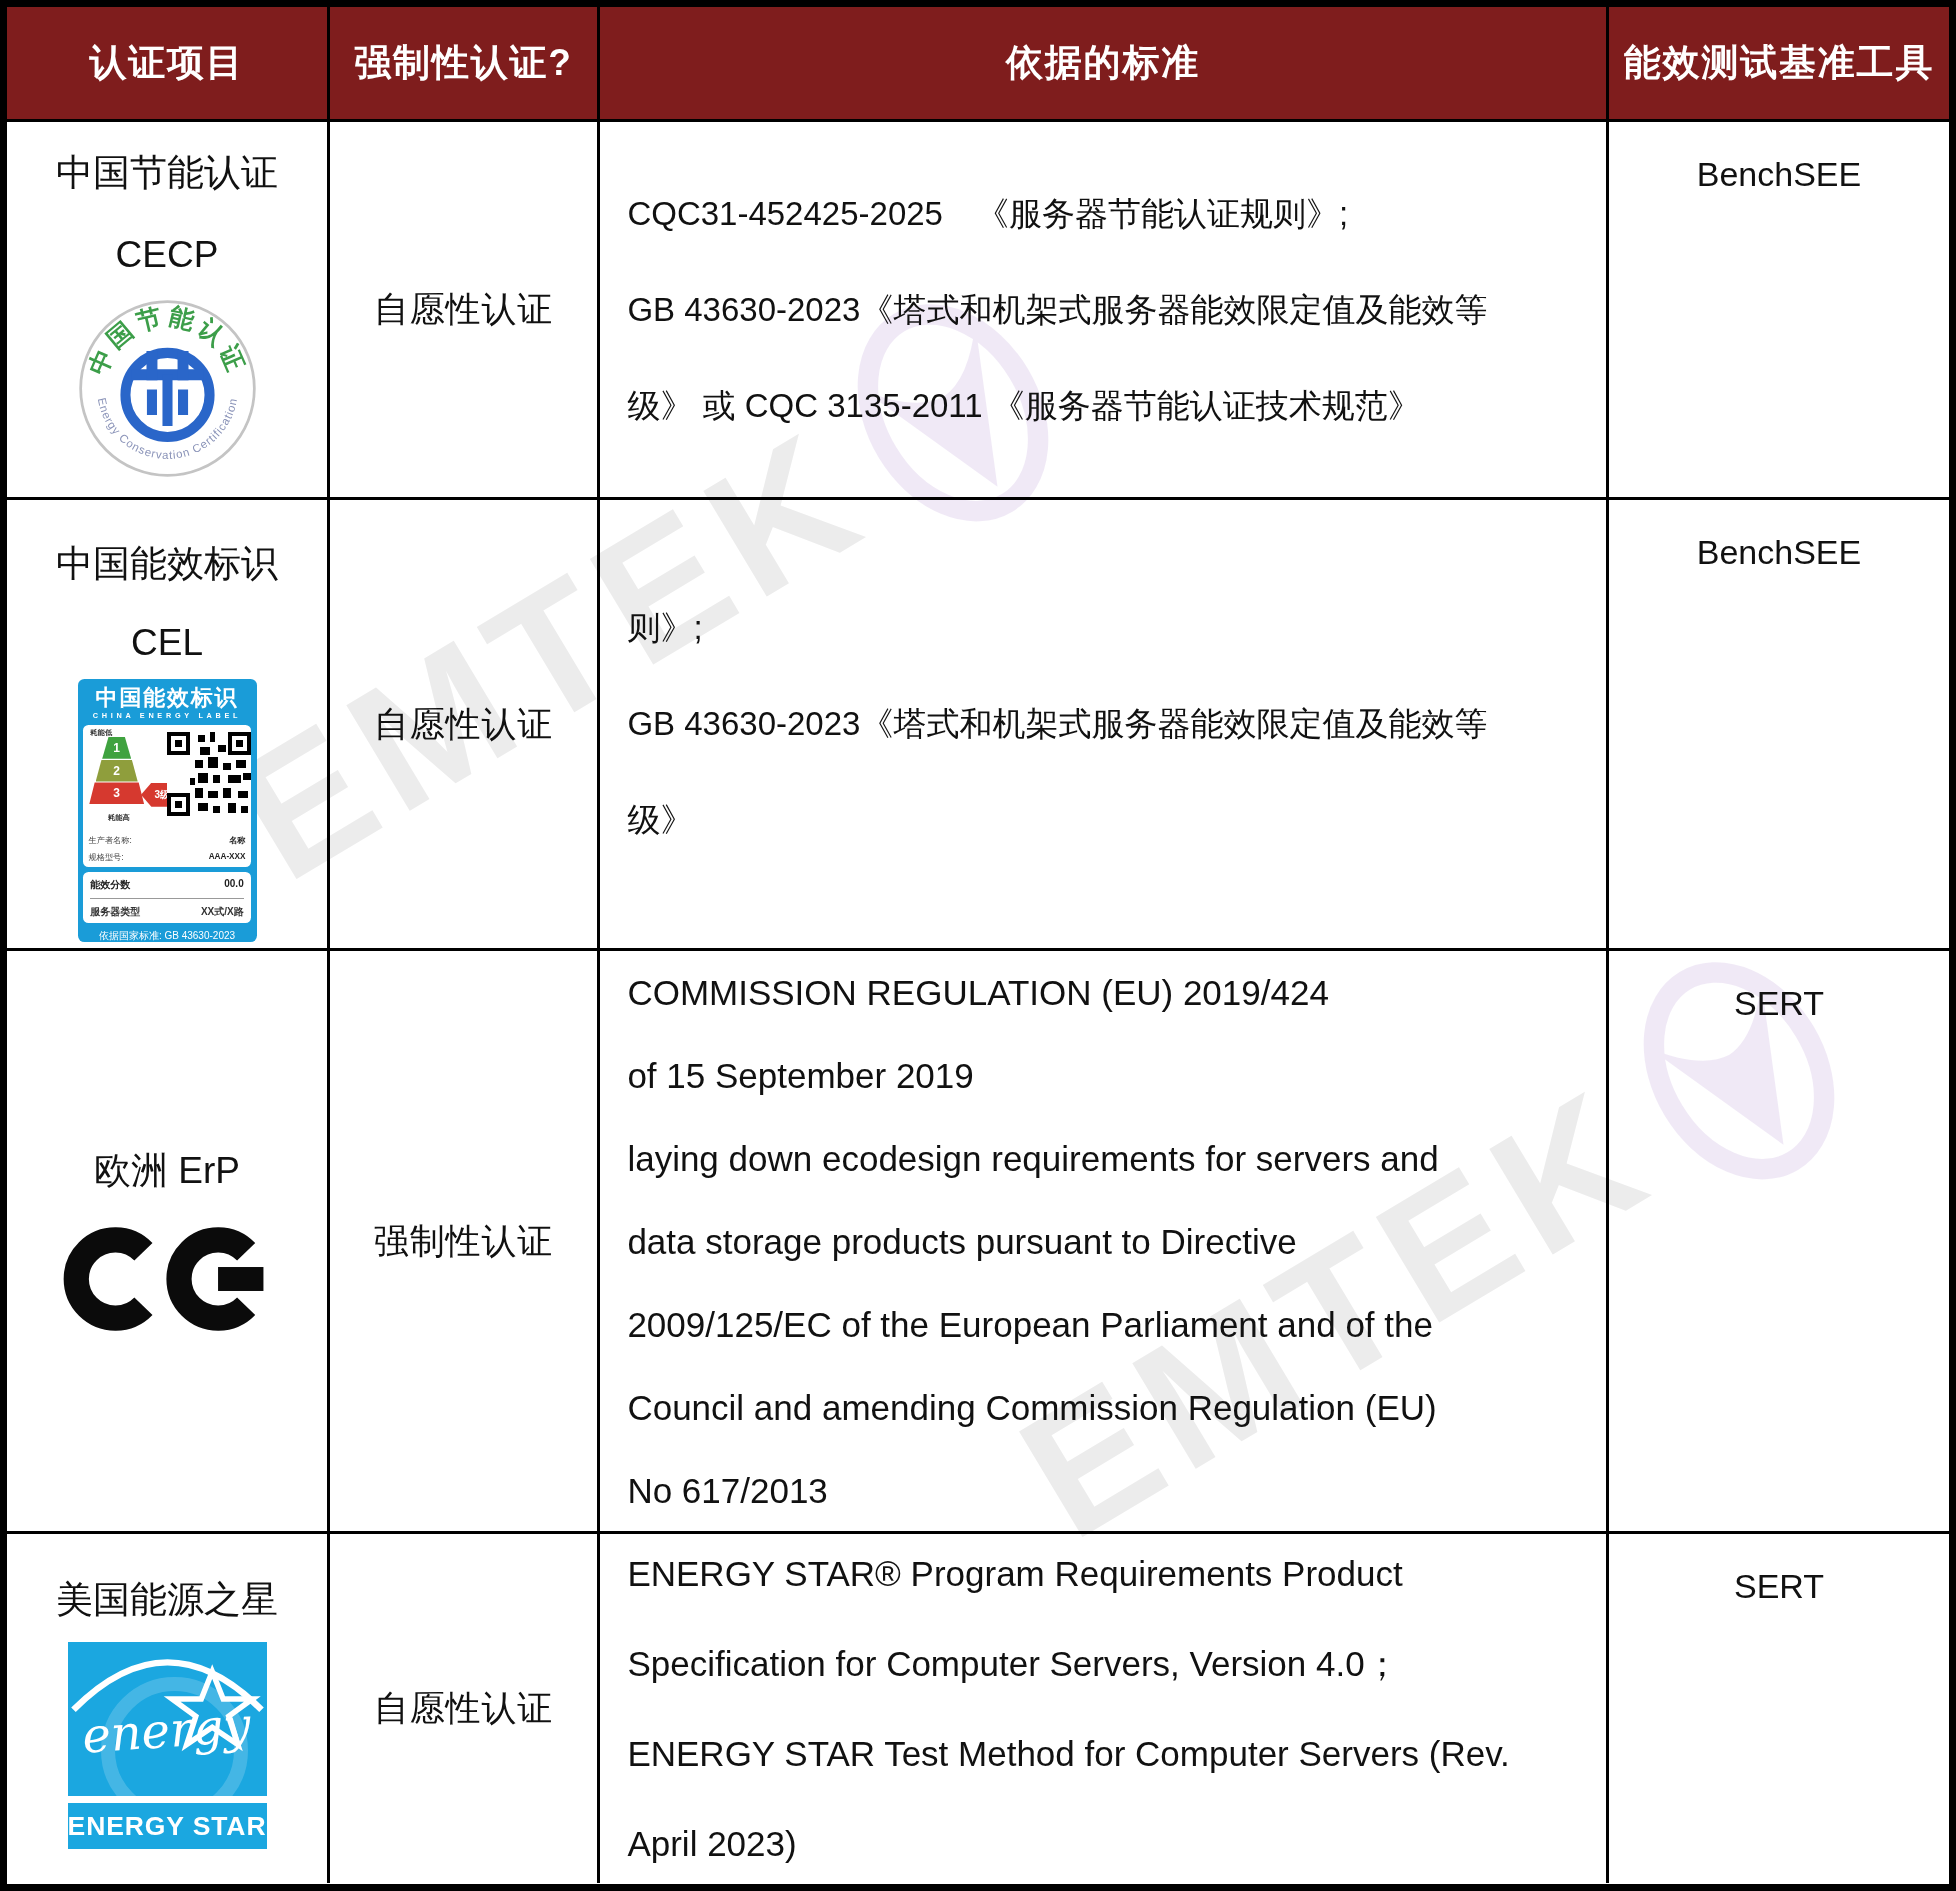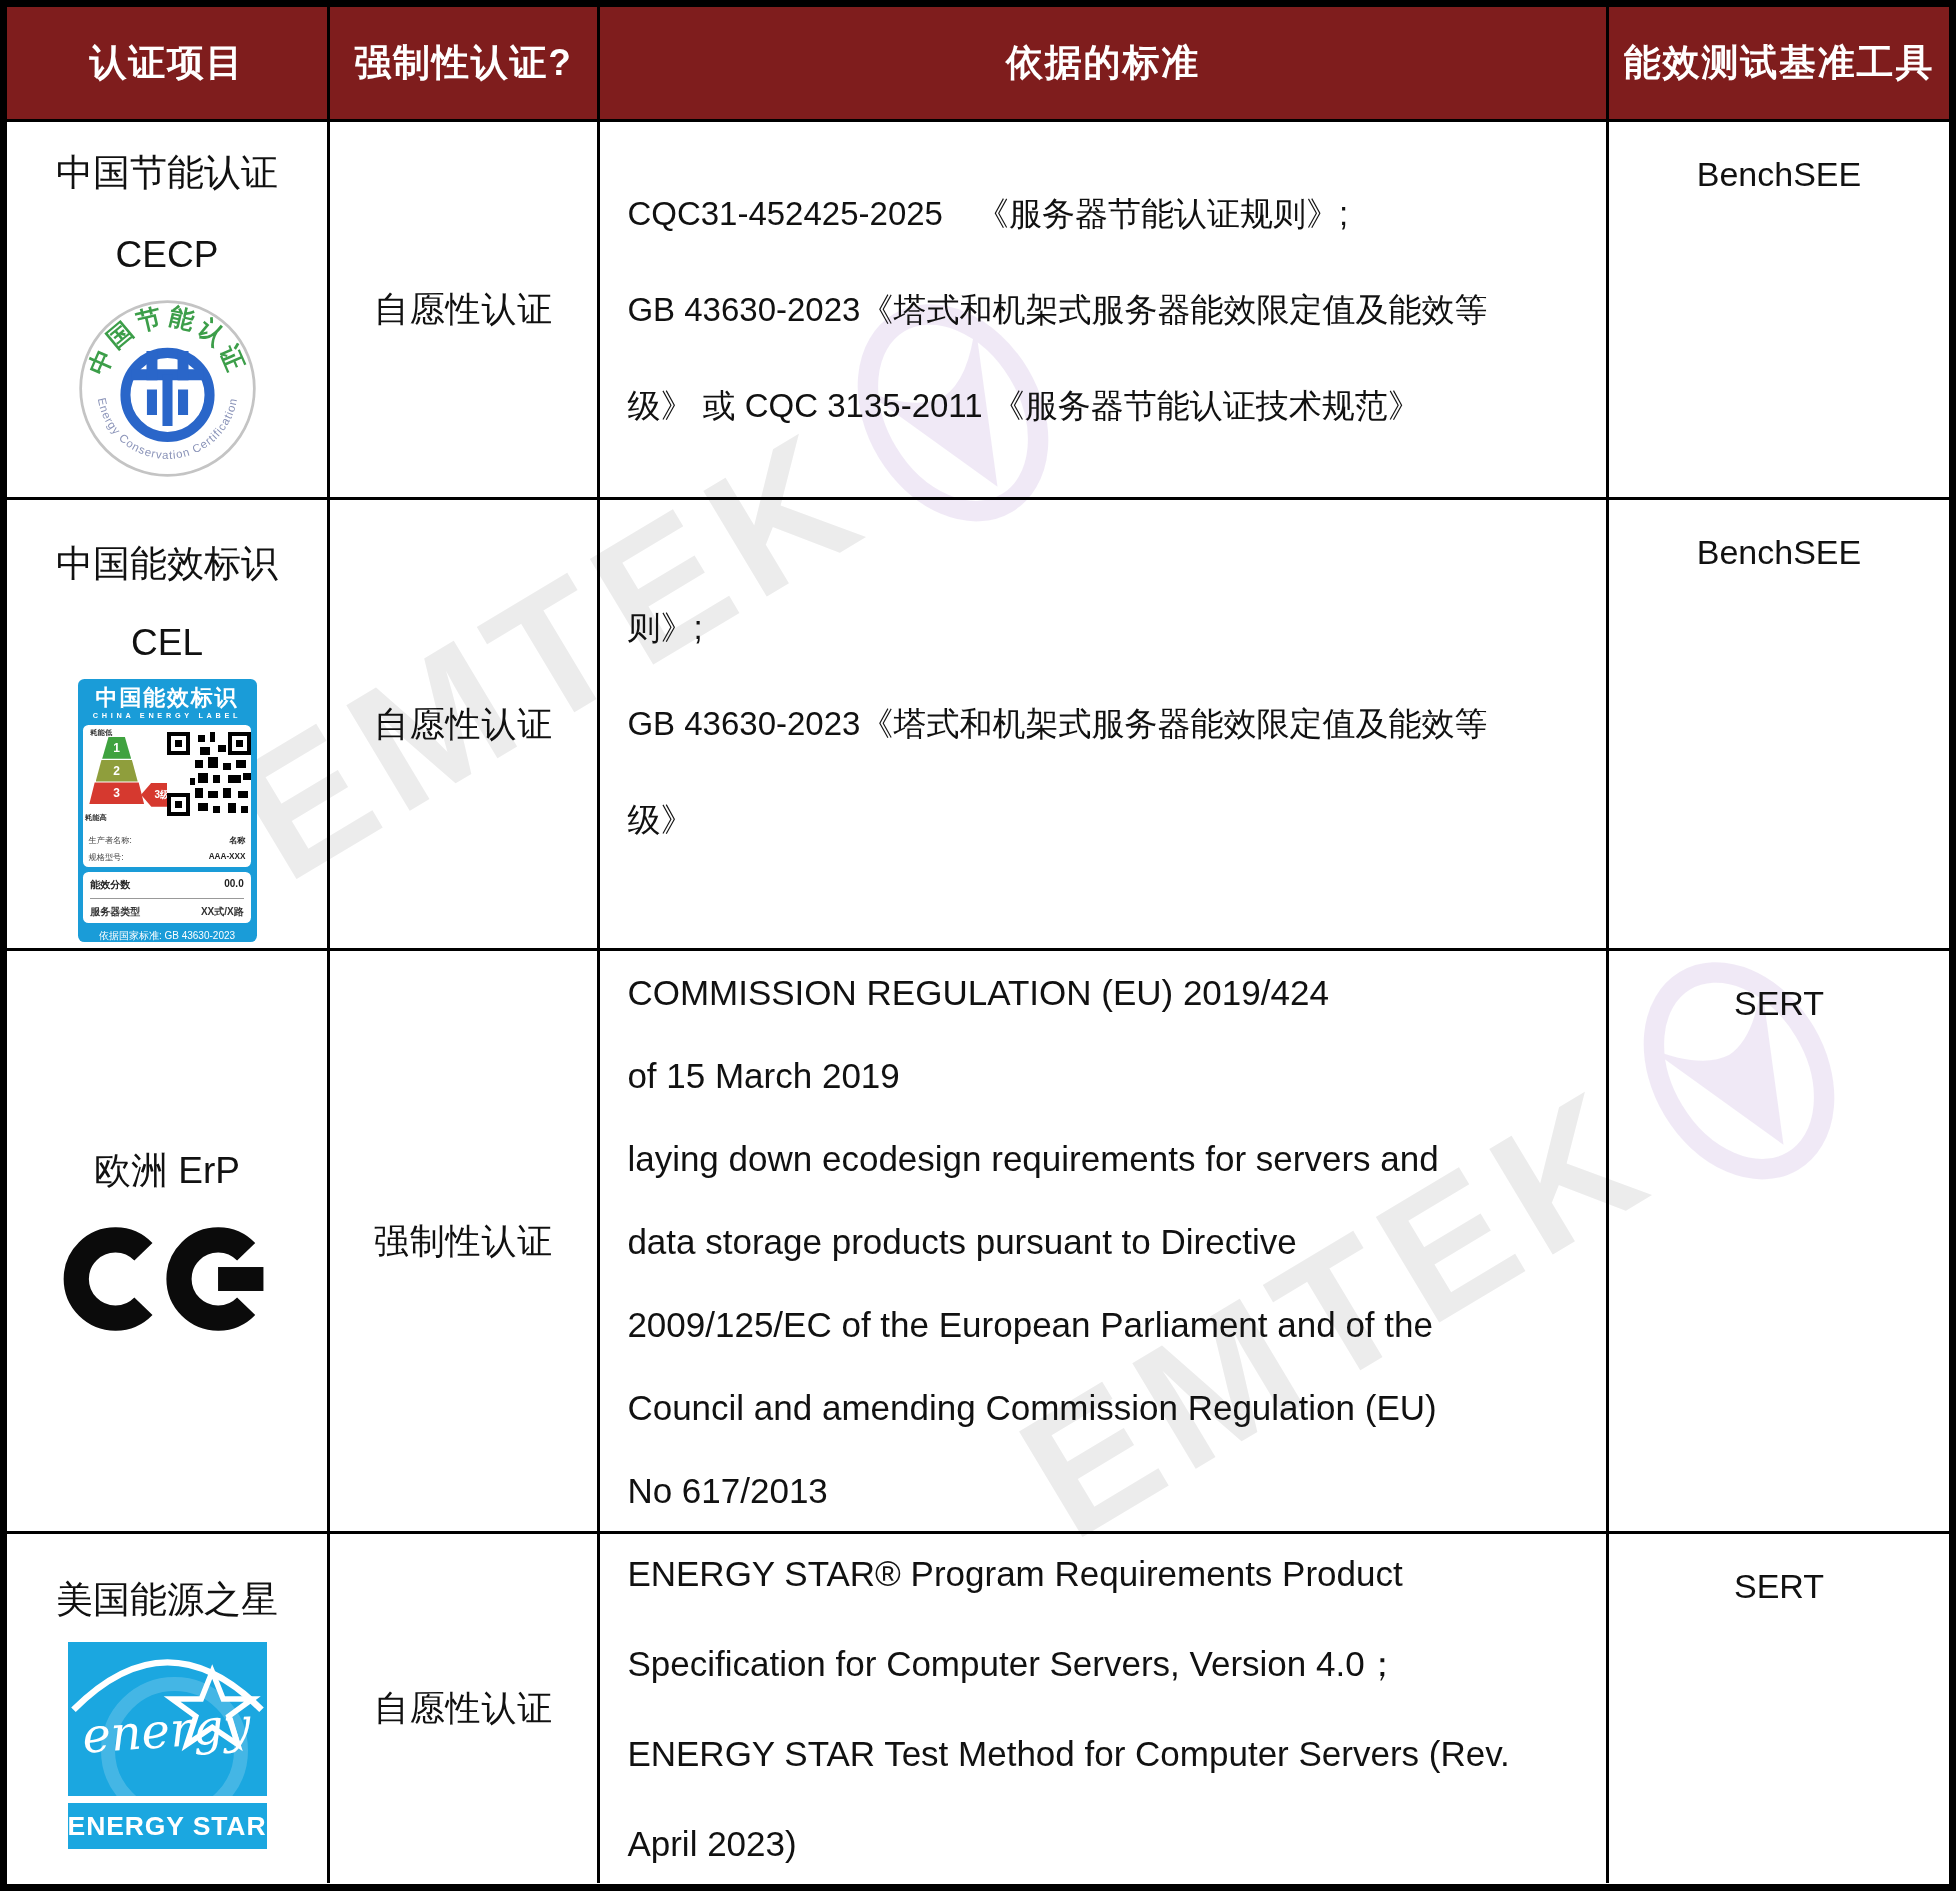--- a/index.html
+++ b/index.html
@@ -158,21 +158,21 @@
           <div class="cel-sub">CHINA ENERGY LABEL</div>
         </div>
         <div class="cel-card cel-main">
           <span class="cel-tiny" style="position:absolute;left:7.3px;top:3.7px;">耗能低</span>
           <div class="pyr">
             <div class="band b1">1</div>
             <div class="band b2">2</div>
             <div class="band b3">3</div>
           </div>
           <div class="grade-tag">3级</div>
-          <span class="cel-tiny" style="position:absolute;left:2px;top:88px;text-align:right;">耗能高</span>
+          <span class="cel-tiny" style="position:absolute;left:25px;top:88px;text-align:right;">耗能高</span>
           <svg class="qr" viewBox="0 0 33 33" shape-rendering="crispEdges">
             <rect x="0" y="0" width="33" height="33" fill="#fff"></rect>
             <g fill="#000">
               <rect x="0" y="0" width="9" height="9"></rect>
                 <rect x="24" y="0" width="9" height="9"></rect>
                 <rect x="0" y="24" width="9" height="9"></rect>
               <rect x="1.5" y="1.5" width="6" height="6" fill="#fff"></rect>
                 <rect x="25.5" y="1.5" width="6" height="6" fill="#fff"></rect>
                 <rect x="1.5" y="25.5" width="6" height="6" fill="#fff"></rect>
               <rect x="3" y="3" width="3" height="3"></rect>
@@ -237,21 +237,21 @@
         <g fill="none" stroke="#0b0b0b" stroke-width="40">
           <path d="M127.6,41.9 A62,62 0 1 0 127.6,128.1"></path>
           <path d="M290.6,41.9 A62,62 0 1 0 290.6,128.1"></path>
         </g>
         <rect x="246" y="66" width="72" height="38" fill="#0b0b0b"></rect>
       </svg>
     </div>
     <div class="cell c-mand">强制性认证</div>
     <div class="cell c-std lh-c">
       <div class="ln">COMMISSION REGULATION (EU) 2019/424</div>
-      <div class="ln">of 15 March 2019</div>
+      <div class="ln">of 15 September 2019</div>
       <div class="ln">laying down ecodesign requirements for servers and</div>
       <div class="ln">data storage products pursuant to Directive</div>
       <div class="ln">2009/125/EC of the European Parliament and of the</div>
       <div class="ln">Council and amending Commission Regulation (EU)</div>
       <div class="ln">No 617/2013</div>
     </div>
     <div class="cell c-tool last-col">SERT</div>
 
     <div class="cell c-proj last-row" style="padding-top:44px;">
       <div class="proj-title">美国能源之星</div>

